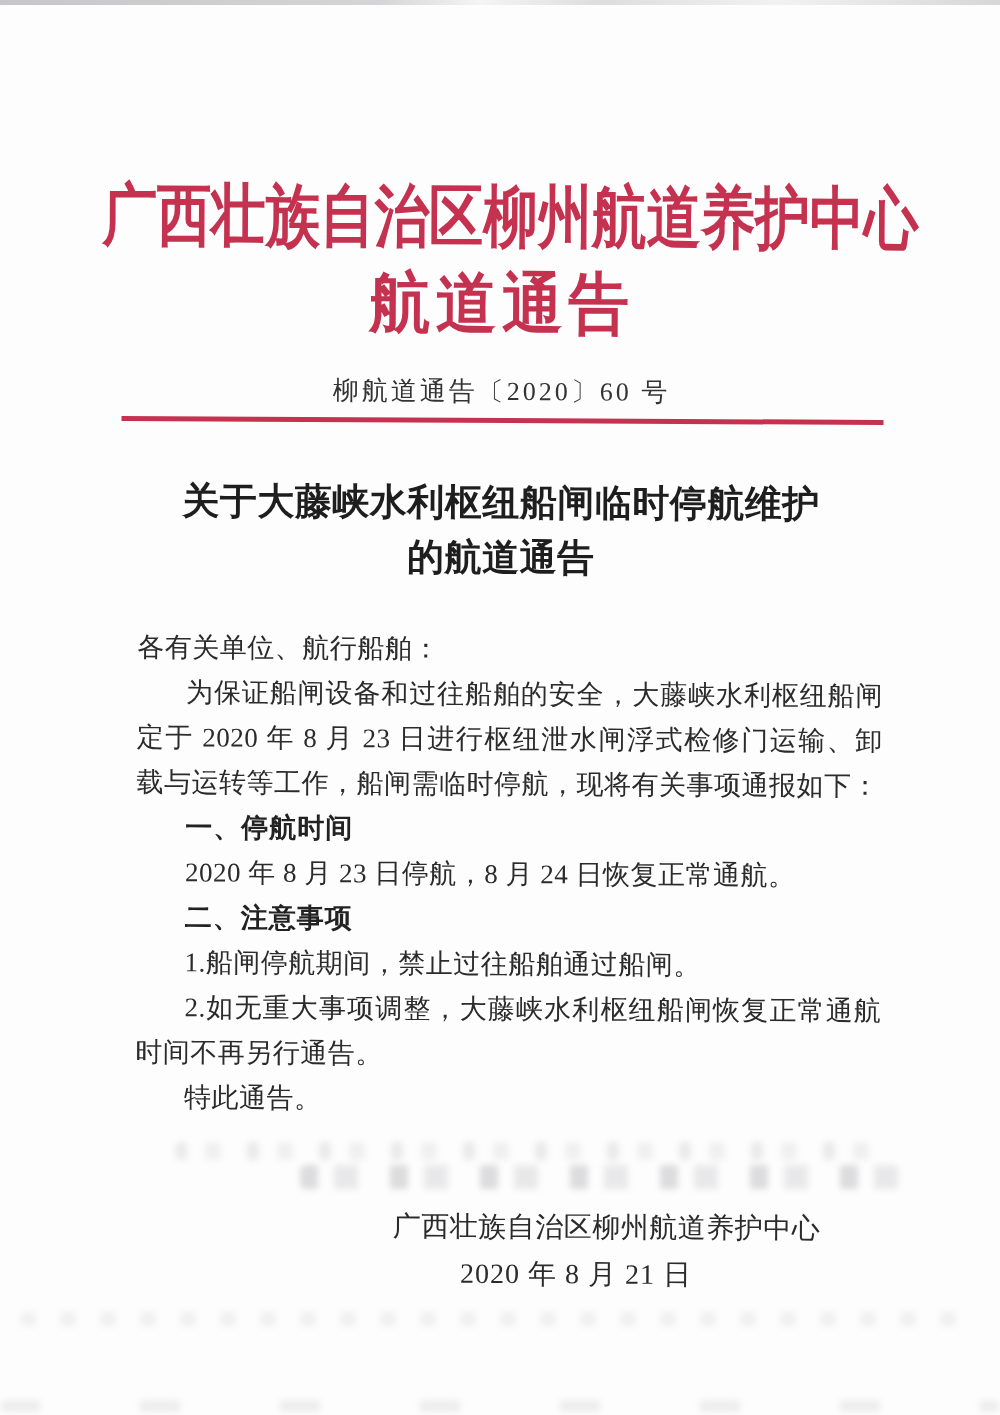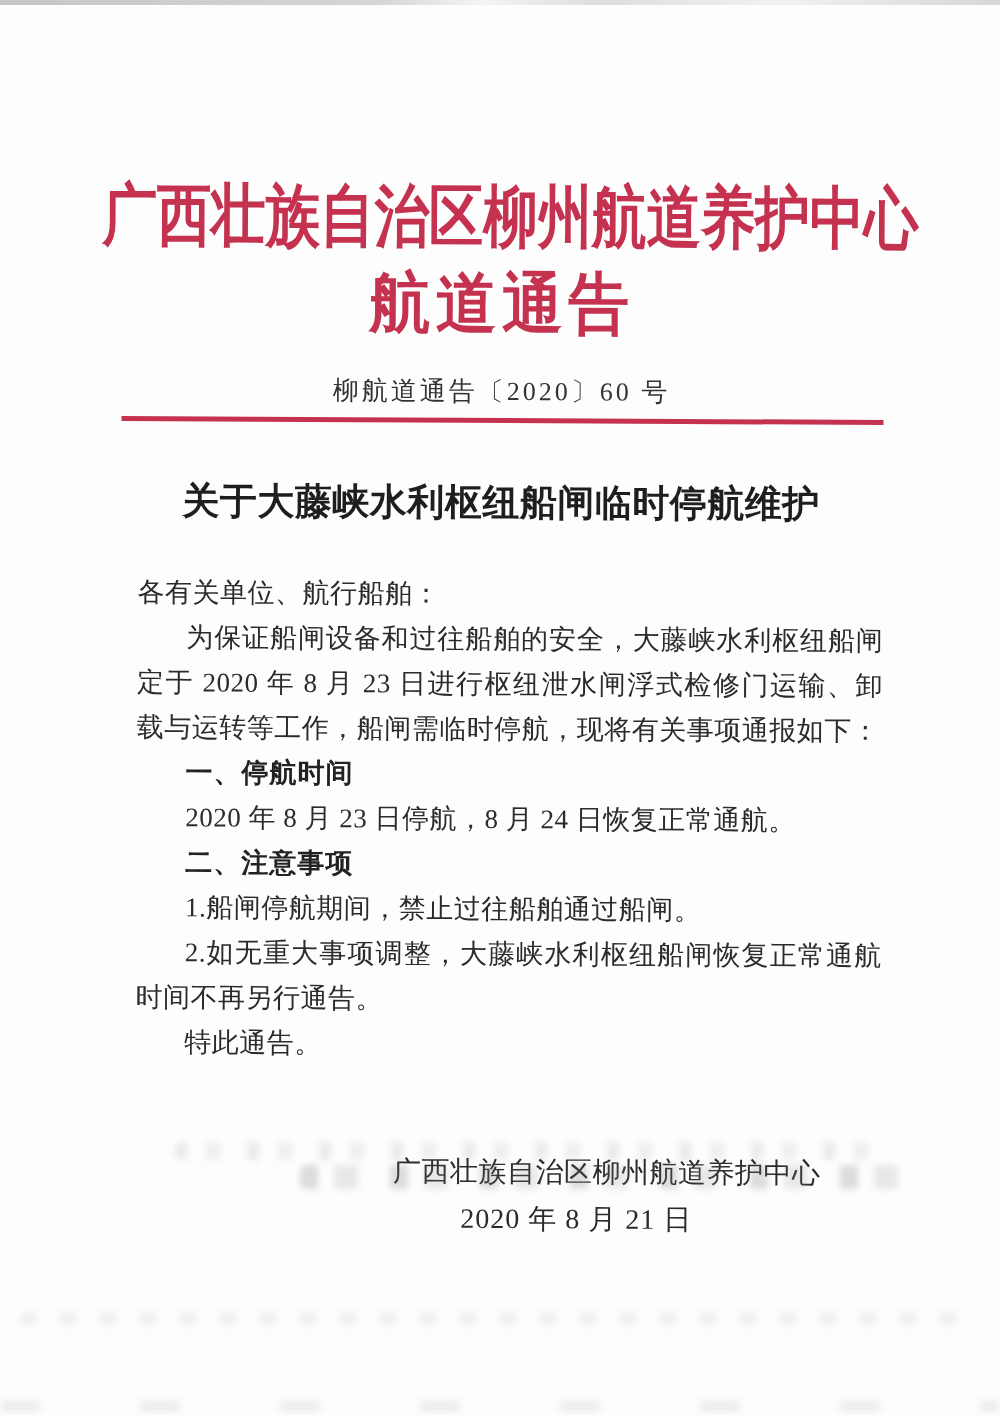--- a/index.html
+++ b/index.html
@@ -131,20 +131,21 @@
     <h1 class="org-name">广西壮族自治区柳州航道养护中心</h1>
 
     <h1 class="notice-type">航道通告</h1>
 
     <div class="doc-number">柳航道通告〔2020〕60 号</div>
 
     <div class="red-rule"></div>
 
     <h2 class="doc-title">
       <span>关于大藤峡水利枢纽船闸临时停航维护</span><br>
+      <span>的航道通告</span>
     </h2>
 
     <div class="body-text">
       <p>各有关单位、航行船舶：</p>
       <p class="para-indent">为保证船闸设备和过往船舶的安全，大藤峡水利枢纽船闸定于 2020 年 8 月 23 日进行枢纽泄水闸浮式检修门运输、卸载与运转等工作，船闸需临时停航，现将有关事项通报如下：</p>
       <p class="para-heading">一、停航时间</p>
       <p class="para-indent">2020 年 8 月 23 日停航，8 月 24 日恢复正常通航。</p>
       <p class="para-heading">二、注意事项</p>
       <p class="para-indent">1.船闸停航期间，禁止过往船舶通过船闸。</p>
       <p class="para-indent">2.如无重大事项调整，大藤峡水利枢纽船闸恢复正常通航时间不再另行通告。</p>

